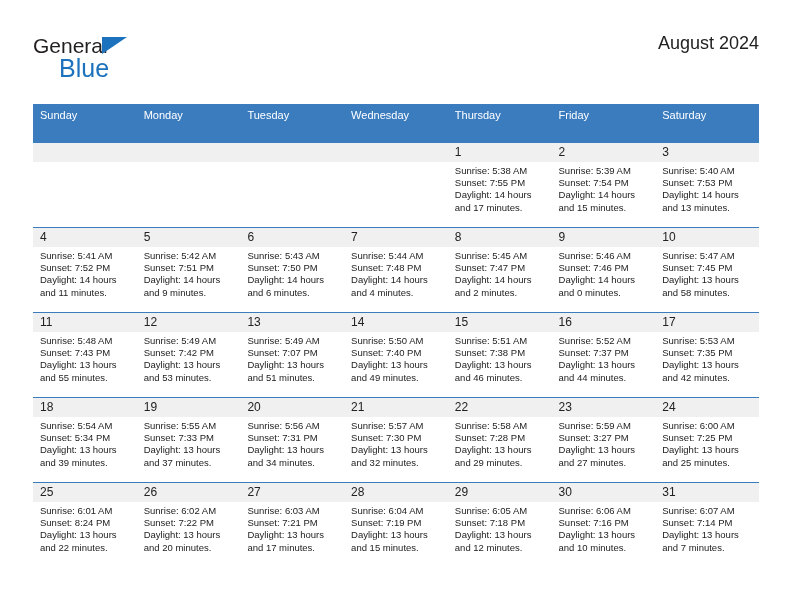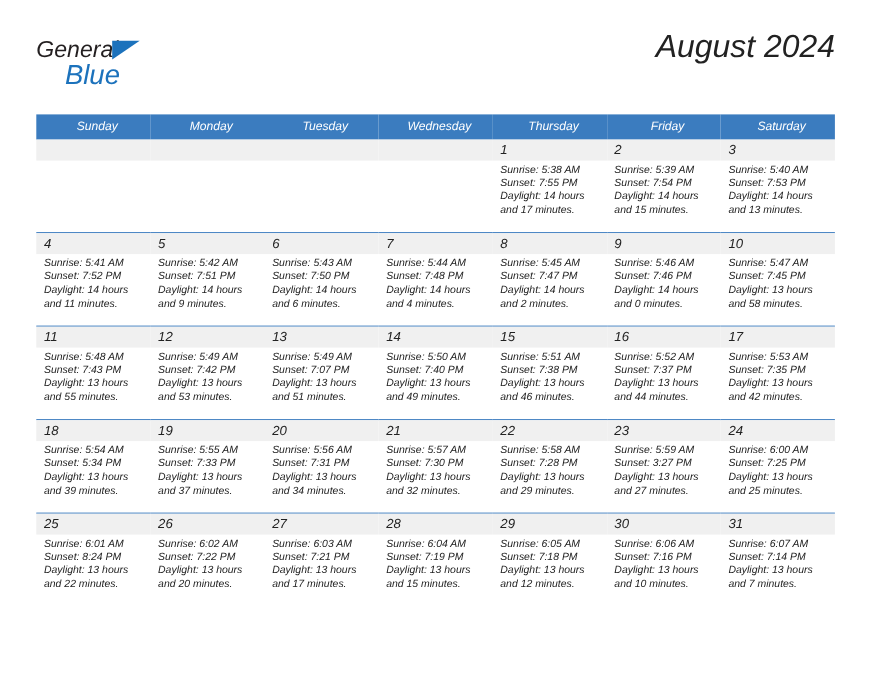--- a/index.html
+++ b/index.html
@@ -12,21 +12,20 @@
     background: #ffffff;
     font-family: "Liberation Sans", sans-serif;
     color: #222222;
     overflow: hidden;
   }
   .page {
     position: relative;
     width: 724px;
     height: 612px;
     box-sizing: border-box;
-    font-style: italic;
   }
 
   
   .header {
     position: absolute;
     left: 33px;
     top: 26px;
     width: 726px;
     height: 72px;
   }
@@ -63,21 +62,21 @@
     color: #1c72bc;
     font-family: "Liberation Sans", sans-serif;
   }
   .title-block {
     position: absolute;
     right: 0;
     top: 0;
     text-align: right;
   }
   .cal-title {
-    font-size: 29px;
+    font-size: 18px;
     color: #222222;
     line-height: 34px;
     white-space: nowrap;
   }
   .cal-subtitle {
     font-size: 14px;
     color: #222222;
     line-height: 20px;
     margin-top: 4px;
     white-space: nowrap;
@@ -90,22 +89,22 @@
     top: 104px;
     width: 726px;
     border-collapse: collapse;
     table-layout: fixed;
   }
   .cal-head th {
     background: #3b7cbf;
     color: #ffffff;
     font-size: 11px;
     font-weight: normal;
-    text-align: center;
-    padding: 5px 0 5px 7px;
+    text-align: left;
+    padding: 5px 0 21px 7px;
     height: 12px;
     line-height: 13px;
   }
   .week-row td {
     vertical-align: top;
     padding: 0;
     border-top: 1px solid #3b7cbf;
     background: #ffffff;
     height: 84px;
   }

